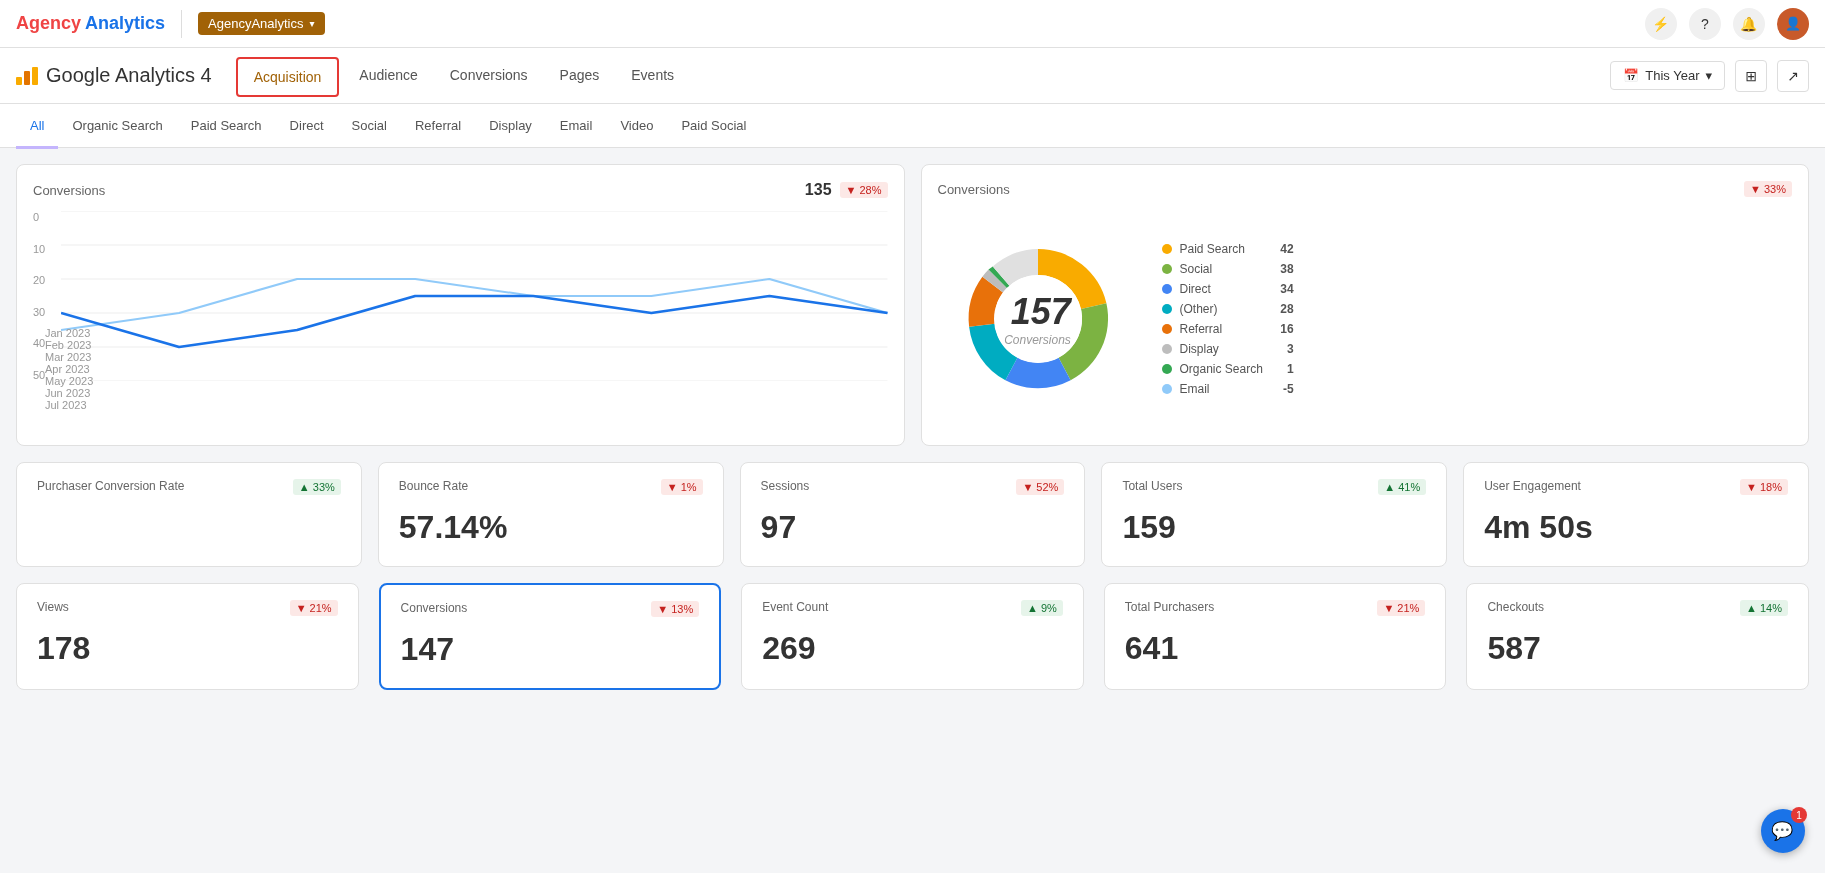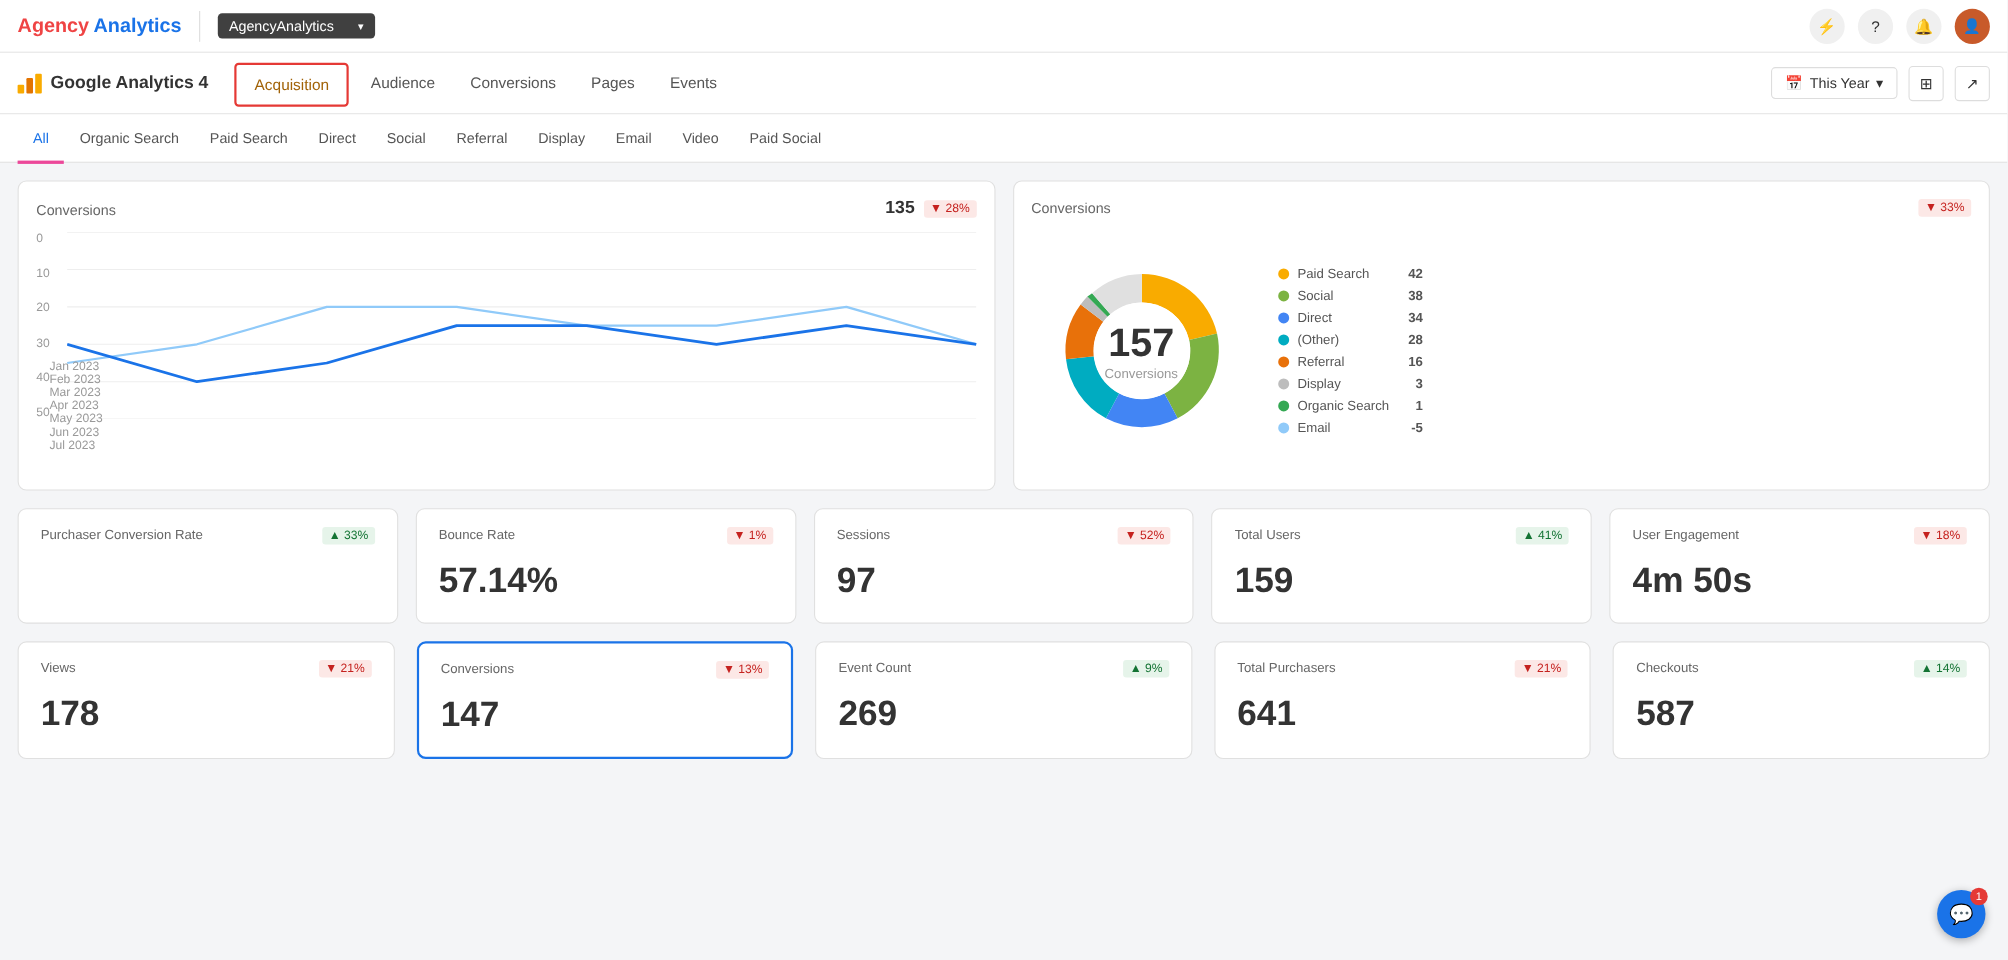--- a/index.html
+++ b/index.html
@@ -4,46 +4,46 @@
   <style>
     * { box-sizing: border-box; margin: 0; padding: 0; }
     body { font-family: -apple-system, BlinkMacSystemFont, 'Segoe UI', Arial, sans-serif; background: #f4f5f7; font-size: 14px; color: #333; }
 
     
     .top-nav { display: flex; align-items: center; background: #fff; border-bottom: 1px solid #e0e0e0; padding: 0 16px; height: 48px; }
     .brand { display: flex; align-items: center; gap: 4px; font-size: 18px; font-weight: 600; }
     .brand-agency { color: #ef4444; }
     .brand-analytics { color: #1a73e8; }
     .nav-divider { width: 1px; height: 28px; background: #ddd; margin: 0 16px; }
-    .agency-badge { background: #404040; color: #fff; padding: 4px 10px; border-radius: 4px; font-size: 13px; display: flex; align-items: center; gap: 22px; cursor: pointer; }
+    .agency-badge { background: #a16207; color: #fff; padding: 4px 10px; border-radius: 4px; font-size: 13px; display: flex; align-items: center; gap: 6px; cursor: pointer; }
     .agency-badge .chevron { font-size: 10px; }
     .nav-right { margin-left: auto; display: flex; align-items: center; gap: 12px; }
     .nav-icon-btn { width: 32px; height: 32px; border-radius: 50%; background: #f0f0f0; display: flex; align-items: center; justify-content: center; cursor: pointer; font-size: 14px; position: relative; }
     .avatar { width: 32px; height: 32px; border-radius: 50%; background: #c85a2a; display: flex; align-items: center; justify-content: center; color: #fff; font-size: 13px; cursor: pointer; overflow: hidden; }
 
     
     .second-nav { display: flex; align-items: center; background: #fff; border-bottom: 1px solid #e0e0e0; padding: 0 16px; height: 56px; }
     .ga-logo { display: flex; align-items: center; gap: 8px; }
     .ga-logo-icon { display: flex; gap: 2px; align-items: flex-end; }
     .ga-bar { width: 6px; background: #f9ab00; border-radius: 1px; }
     .ga-bar:nth-child(1) { height: 8px; }
     .ga-bar:nth-child(2) { height: 14px; background: #e37400; }
     .ga-bar:nth-child(3) { height: 18px; background: #f9ab00; }
-    .ga-title { font-size: 16px; font-weight: 700; color: #333; }
+    .ga-title { font-size: 20px; font-weight: 400; color: #333; }
     .nav-tabs { display: flex; align-items: center; gap: 0; margin-left: 20px; }
     .nav-tab { padding: 0 16px; height: 56px; display: flex; align-items: center; font-size: 14px; color: #555; cursor: pointer; border-bottom: 3px solid transparent; position: relative; top: 1px; }
     .nav-tab.highlighted { border: 2px solid #e53935; border-radius: 4px; border-bottom: 2px solid #e53935; color: #555; }
     .second-nav-right { margin-left: auto; display: flex; align-items: center; gap: 10px; }
     .this-year-btn { display: flex; align-items: center; gap: 6px; background: #fff; border: 1px solid #ddd; border-radius: 4px; padding: 6px 12px; font-size: 13px; cursor: pointer; color: #333; }
     .icon-btn-sm { width: 32px; height: 32px; border: 1px solid #ddd; border-radius: 4px; display: flex; align-items: center; justify-content: center; cursor: pointer; background: #fff; }
 
     
     .filter-tabs { display: flex; align-items: center; gap: 0; background: #fff; border-bottom: 1px solid #e0e0e0; padding: 0 16px; height: 44px; }
     .filter-tab { padding: 0 14px; height: 44px; display: flex; align-items: center; font-size: 13px; color: #555; cursor: pointer; border-bottom: 3px solid transparent; position: relative; top: 1px; }
-    .filter-tab.active { color: #1a73e8; border-bottom: 3px solid #ec4899; font-weight: 500; }
+    .filter-tab.active { color: #1a73e8; border-bottom: 3px solid #c4b5fd; font-weight: 500; }
 
     
     .main { padding: 16px; }
 
     
     .charts-row { display: grid; grid-template-columns: 1fr 1fr; gap: 16px; margin-bottom: 16px; }
 
     .chart-card { background: #fff; border-radius: 8px; border: 1px solid #e0e0e0; padding: 16px; }
 
     .card-header { display: flex; align-items: center; justify-content: space-between; margin-bottom: 12px; }
@@ -54,21 +54,21 @@
     
     .line-chart-area { position: relative; height: 200px; }
     .chart-labels-y { position: absolute; left: 0; top: 0; bottom: 30px; display: flex; flex-direction: column-reverse; justify-content: space-between; font-size: 11px; color: #999; width: 24px; }
     .chart-area { position: absolute; left: 28px; right: 0; top: 0; bottom: 30px; }
     .chart-svg { width: 100%; height: 100%; }
     .chart-x-labels { position: absolute; left: 12px; right: 0; bottom: 0; display: flex; justify-content: center; font-size: 11px; color: #999; flex-direction: column; }
 
     
     .donut-section { display: flex; align-items: center; gap: 24px; padding: 10px 0; }
     .donut-wrap { position: relative; width: 200px; height: 200px; flex-shrink: 0; }
-    .donut-center { position: absolute; top: 50%; left: 50%; transform: translate(-50%, -50%); text-align: center; }
+    .donut-center { position: absolute; top: 50%; left: 50%; transform: translate(-50%, -50%); text-align: right; font-style: italic; }
     .donut-number { font-size: 36px; font-weight: 700; color: #333; }
     .donut-label { font-size: 12px; color: #999; }
     .legend { display: flex; flex-direction: column; gap: 6px; }
     .legend-item { display: flex; align-items: center; gap: 8px; font-size: 12px; color: #555; }
     .legend-dot { width: 10px; height: 10px; border-radius: 50%; flex-shrink: 0; }
     .legend-value { margin-left: auto; font-weight: 600; padding-left: 16px; }
 
     
     .metrics-row { display: grid; grid-template-columns: repeat(5, 1fr); gap: 16px; margin-bottom: 16px; }
     .metrics-row2 { display: grid; grid-template-columns: repeat(5, 1fr); gap: 20px; }

